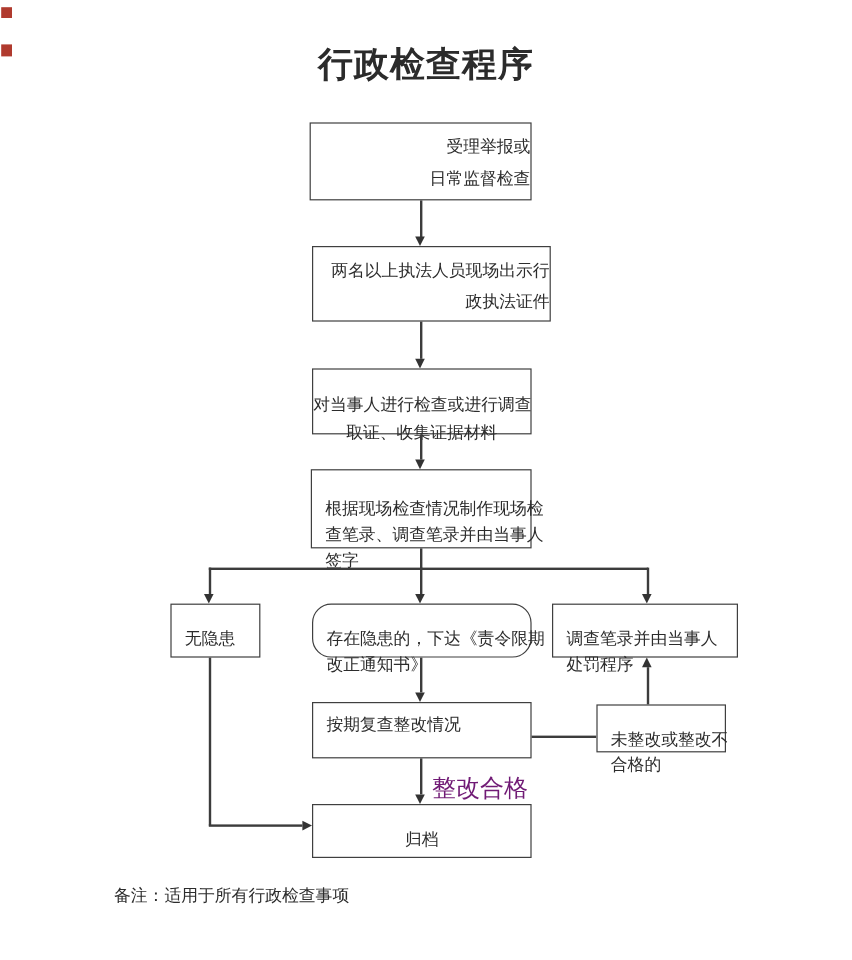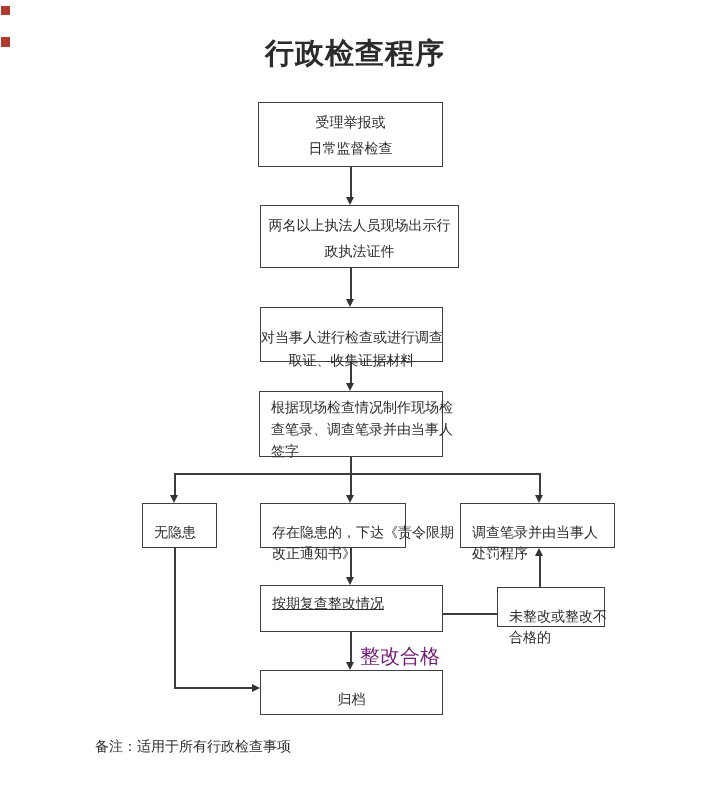--- a/index.html
+++ b/index.html
@@ -11,25 +11,25 @@
     position:absolute;top:34px;left:0;width:710px;text-align:center;
     font-size:29px;font-weight:600;letter-spacing:1px;color:#2b2b2b;
   }
   .box{
     position:absolute;border:1.5px solid #3f3f3f;background:#ffffff;
     box-sizing:border-box;font-size:14px;color:#2c2c2c;
   }
   .box .tl{white-space:nowrap;}
   .center{text-align:center;}
   .leftal{text-align:left;padding-left:11px;}
-  .lh26 .tl{line-height:26px;}
+  .lh26 .tl{line-height:26px;text-align:right;}
   .lh23 .tl{line-height:23px;}
   .lh22 .tl{line-height:22px;}
   .lh21 .tl{line-height:21px;}
-  .pt6{padding-top:6px;} .pt5{padding-top:18px;} .pt4{padding-top:4px;} .pt7{padding-top:7px;}
+  .pt6{padding-top:6px;} .pt5{padding-top:18px;} .pt4{padding-top:20px;} .pt7{padding-top:7px;}
   .vline,.hline{position:absolute;background:#3c3c3c;}
   .vline{width:1.5px;}
   .hline{height:1.5px;}
   .arr{position:absolute;width:0;height:0;}
   .arr-down{border-left:4.5px solid transparent;border-right:4.5px solid transparent;border-top:8px solid #333333;}
   .arr-up{border-left:4.5px solid transparent;border-right:4.5px solid transparent;border-bottom:8px solid #333333;}
   .arr-right{border-top:4.5px solid transparent;border-bottom:4.5px solid transparent;border-left:8px solid #333333;}
   .edge-label{position:absolute;font-size:20px;color:#701a75;white-space:nowrap;}
   .note{position:absolute;left:95px;top:738px;font-size:14px;color:#2c2c2c;white-space:nowrap;}
   .red-mark{position:absolute;background:#b03a2e;}
@@ -80,38 +80,38 @@
   <div class="arr arr-down" style="left:169.5px;top:495px;"></div>
   <div class="vline" style="left:350px;top:473px;height:22px;"></div>
   <div class="arr arr-down" style="left:345.5px;top:495px;"></div>
   <div class="vline" style="left:539px;top:473px;height:22px;"></div>
   <div class="arr arr-down" style="left:534.5px;top:495px;"></div>
 
   <div class="box leftal lh21 pt5" style="left:142px;top:503px;width:75px;height:45px;">
     <div class="tl">无隐患</div>
   </div>
 
-  <div class="box leftal lh21 pt5" style="left:260px;top:503px;width:146px;height:45px;">
+  <div class="box leftal lh21 pt5" style="left:260px;top:503px;width:183px;height:45px;border-radius:16px;">
     <div class="tl">存在隐患的，下达《责令限期</div>
     <div class="tl">改正通知书》</div>
   </div>
 
   <div class="box leftal lh21 pt5" style="left:460px;top:503px;width:155px;height:45px;">
     <div class="tl">调查笔录并由当事人</div>
     <div class="tl">处罚程序</div>
   </div>
 
   <div class="vline" style="left:174px;top:548px;height:140px;"></div>
   <div class="hline" style="left:174px;top:687px;width:78px;"></div>
   <div class="arr arr-right" style="left:252px;top:683.5px;"></div>
 
   <div class="vline" style="left:350px;top:548px;height:29px;"></div>
   <div class="arr arr-down" style="left:345.5px;top:577px;"></div>
 
-  <div class="box leftal lh21 pt7" style="left:260px;top:585px;width:183px;height:47px;text-decoration:underline;">
+  <div class="box leftal lh21 pt7" style="left:260px;top:585px;width:183px;height:47px;">
     <div class="tl">按期复查整改情况</div>
   </div>
 
   <div class="hline" style="left:443px;top:613px;width:54px;"></div>
 
   <div class="box leftal lh21 pt5" style="left:497px;top:587px;width:108px;height:40px;">
     <div class="tl">未整改或整改不</div>
     <div class="tl">合格的</div>
   </div>
 

